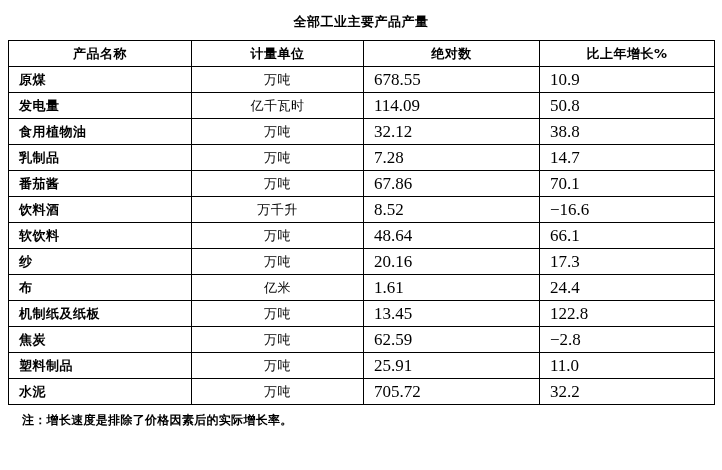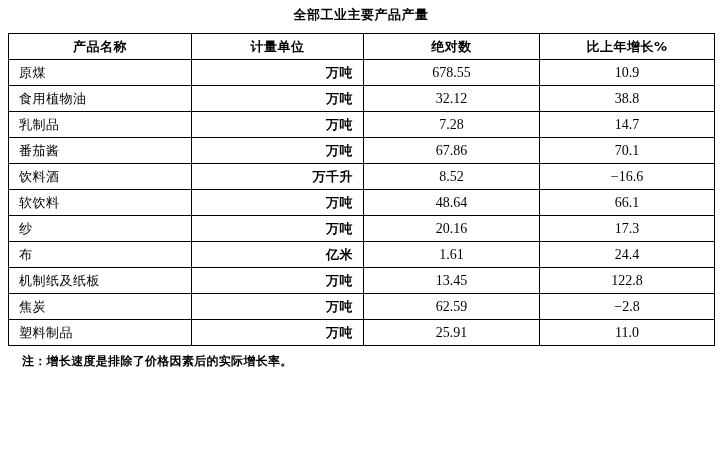--- a/index.html
+++ b/index.html
@@ -19,21 +19,21 @@
     width: 722px;
     height: 470px;
     box-sizing: border-box;
     padding: 0 8px;
   }
   .doc-title {
     text-align: center;
     font-size: 13px;
     font-weight: bold;
     letter-spacing: 0.5px;
-    margin: 6px 0 9px 0;
+    margin: 13px 0 9px 0;
     font-family: "DejaVu Sans", "Liberation Sans", sans-serif;
   }
   table.data-table {
     width: 706px;
     border-collapse: collapse;
     table-layout: fixed;
     font-size: 13px;
   }
   table.data-table col.c0 { width: 183px; }
   table.data-table col.c1 { width: 172px; }
@@ -49,34 +49,33 @@
     box-sizing: border-box;
   }
   table.data-table thead th {
     font-weight: bold;
     font-size: 13px;
     letter-spacing: 0.5px;
     margin-top: 16px;
   }
   td.cell-name {
     text-align: left;
-    font-weight: normal;
+    font-weight: bold;
     font-size: 13px;
     letter-spacing: 0.5px;
     padding-left: 12px;
   }
   td.cell-unit {
-    text-align: right;
+    text-align: center;
     font-size: 13px;
     letter-spacing: 0.5px;
-    font-weight: bold;
   }
   td.cell-num {
-    text-align: center;
-    font-size: 14px;
+    text-align: left;
+    font-size: 17px;
     font-family: "Liberation Serif", "DejaVu Serif", serif;
   }
   .note {
     margin-top: 7px;
     font-size: 12px;
     font-weight: bold;
     letter-spacing: 0.3px;
     padding-left: 14px;
   }
 </style>
@@ -101,20 +100,26 @@
         <th>绝对数</th>
         <th>比上年增长%</th>
       </tr>
     </thead>
     <tbody>
       <tr>
         <td class="cell-name">原煤</td>
         <td class="cell-unit">万吨</td>
         <td class="cell-num">678.55</td>
         <td class="cell-num">10.9</td>
+      </tr>
+      <tr>
+        <td class="cell-name">发电量</td>
+        <td class="cell-unit">亿千瓦时</td>
+        <td class="cell-num">114.09</td>
+        <td class="cell-num">50.8</td>
       </tr>
       <tr>
         <td class="cell-name">食用植物油</td>
         <td class="cell-unit">万吨</td>
         <td class="cell-num">32.12</td>
         <td class="cell-num">38.8</td>
       </tr>
       <tr>
         <td class="cell-name">乳制品</td>
         <td class="cell-unit">万吨</td>
@@ -162,18 +167,24 @@
         <td class="cell-unit">万吨</td>
         <td class="cell-num">62.59</td>
         <td class="cell-num">−2.8</td>
       </tr>
       <tr>
         <td class="cell-name">塑料制品</td>
         <td class="cell-unit">万吨</td>
         <td class="cell-num">25.91</td>
         <td class="cell-num">11.0</td>
       </tr>
+      <tr>
+        <td class="cell-name">水泥</td>
+        <td class="cell-unit">万吨</td>
+        <td class="cell-num">705.72</td>
+        <td class="cell-num">32.2</td>
+      </tr>
     </tbody>
   </table>
 
   <div class="note">注：增长速度是排除了价格因素后的实际增长率。</div>
 
 </div>
 
 </body></html>

